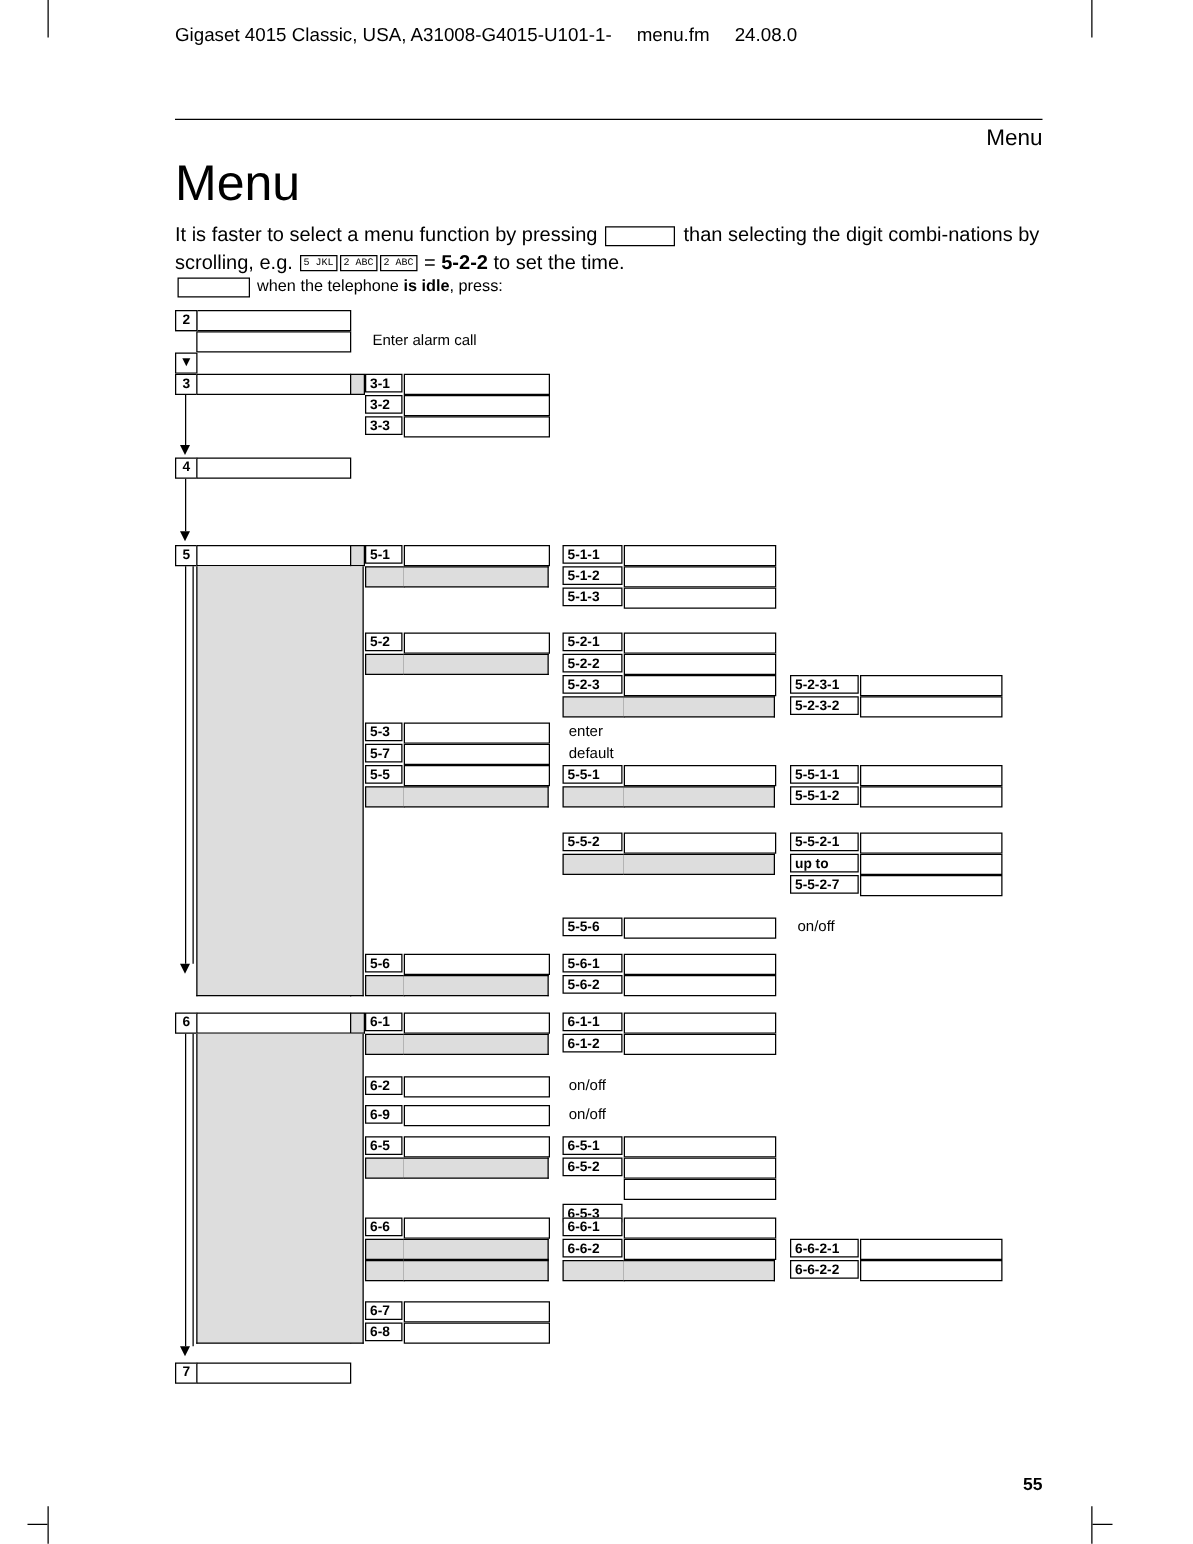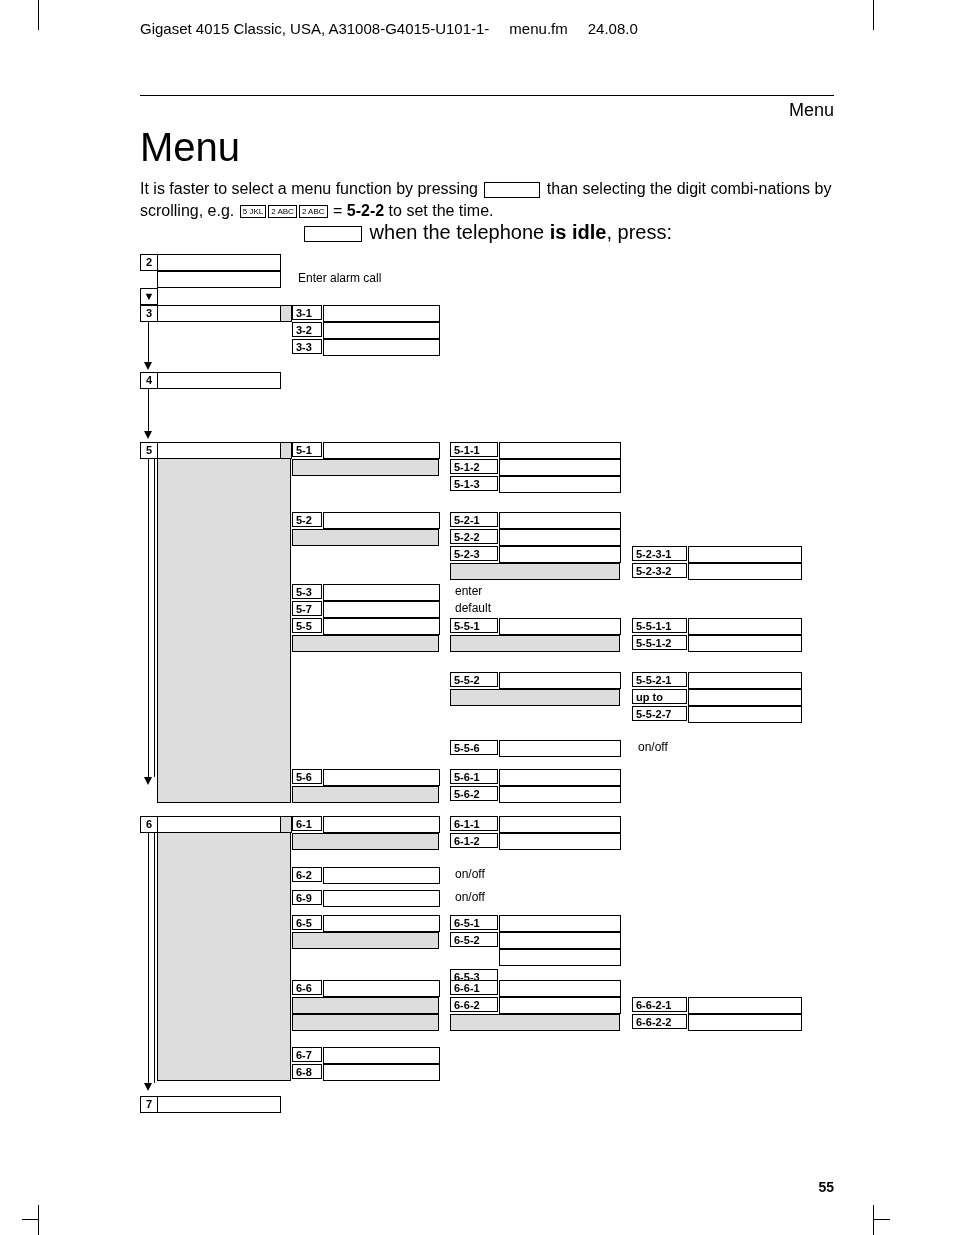--- a/index.html
+++ b/index.html
@@ -33,23 +33,23 @@
     font-size: 15px;
     display: flex;
     gap: 20px;
     margin-left: 0;
   }
   .rule { border-top: 1px solid #000; margin: 58px 0 4px 0; }
   .menu-label-top { text-align: right; font-size: 18px; margin-top: 4px; }
   h1 { font-size: 40px; font-weight: 400; margin: 4px 0 8px 0; font-family: Arial, sans-serif;}
   .intro { font-size: 16px; line-height: 1.35; }
   .keybox { display:inline-block; border:1px solid #000; width:54px; height:14px; vertical-align:middle; margin:0 2px;}
-  .smallkeybox { display:inline-block; border:1px solid #000; font-size:8px; padding:0 2px; height:11px; line-height:11px; vertical-align:middle; margin:0 1px;}
+  .smallkeybox { display:inline-block; border:1px solid #000; font-size:8px; padding:0 2px; height:11px; line-height:11px; vertical-align:middle; margin:0 1px;font-family:Liberation Mono, monospace;}
   h2 { font-size: 19px; font-weight: 400; margin: 14px 0 2px 0; }
-  .subline { font-size: 20px; margin-bottom: 10px; text-align: center;}
+  .subline { font-size: 13px; margin-bottom: 10px;}
 
   .chart {
     position: relative;
     width: 680px;
     height: 870px;
     font-size: 12px;
   }
   .num-box {
     position: absolute;
     border: 1px solid #000;

